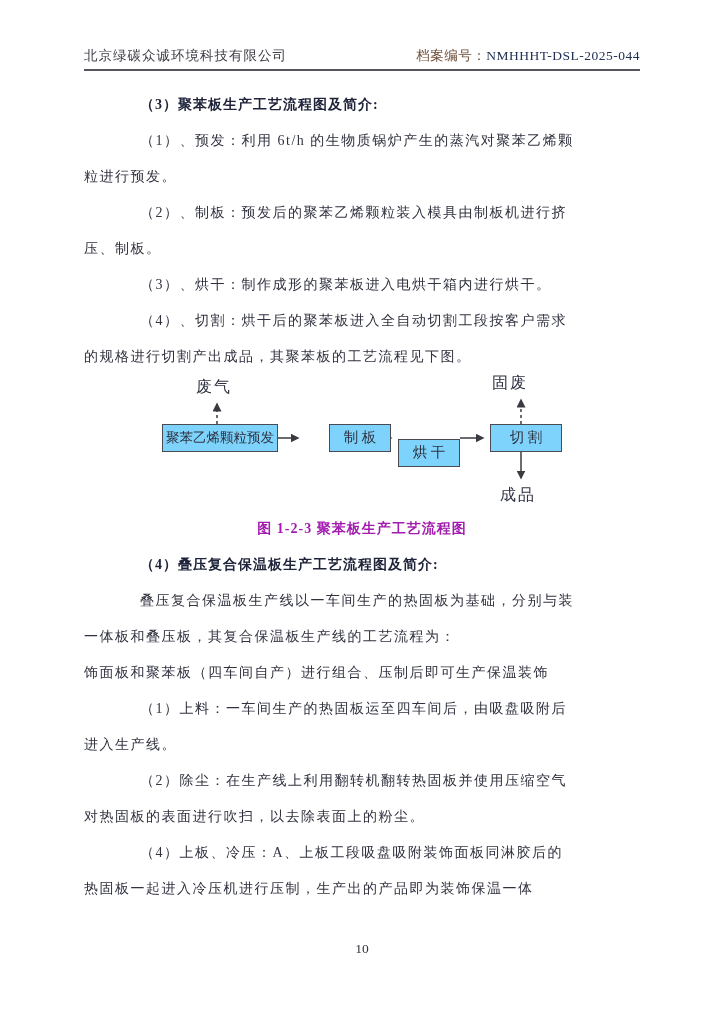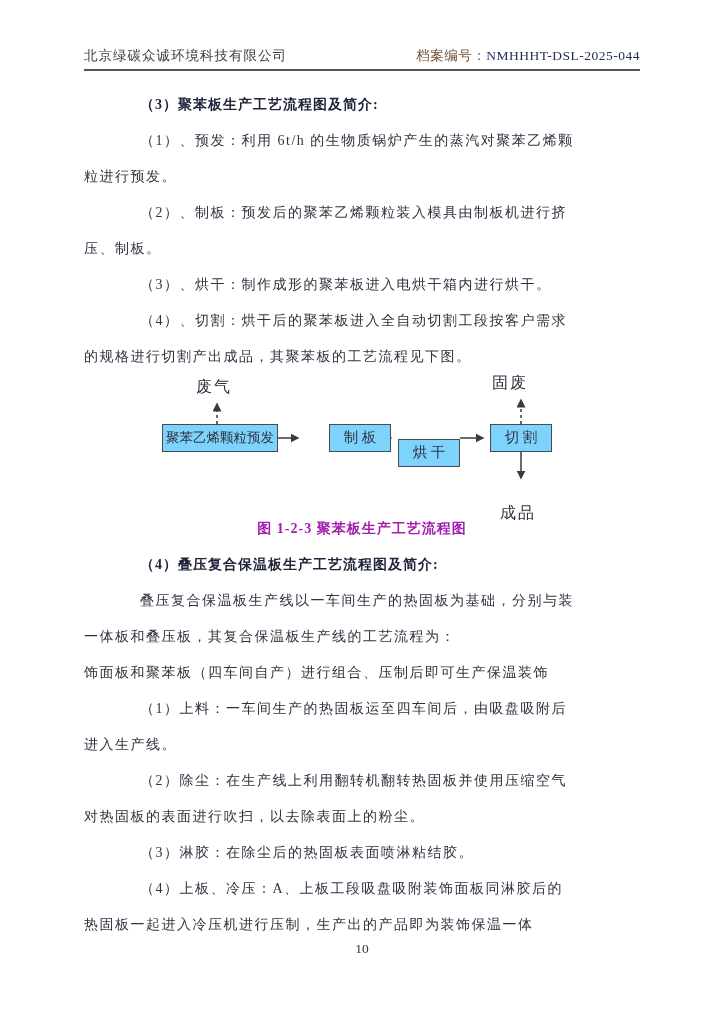--- a/index.html
+++ b/index.html
@@ -30,24 +30,24 @@
   .flowchart svg{position:absolute;left:0;top:0;}
   .fc-box{
     position:absolute;box-sizing:border-box;border:1.5px solid #4a4a52;
     text-align:center;color:#2f3240;background:#7dd3fc;
     font-size:14.5px;line-height:25px;height:28px;white-space:nowrap;
   }
   .fc-label{position:absolute;font-size:16px;color:#2f3240;letter-spacing:2px;white-space:nowrap;}
   .box-prefoam{left:78px;top:49px;width:116px;font-size:13.5px;letter-spacing:0;}
   .box-board{left:221px;top:49px;width:62px;margin-left:24px;}
   .box-dry{left:314px;top:64px;width:62px;}
-  .box-cut{left:406px;top:49px;width:62px;}
+  .box-cut{left:406px;top:49px;width:72px;}
   .lab-wastegas{left:112px;top:2px;}
   .lab-solidwaste{left:408px;top:-2px;}
-  .lab-product{left:416px;top:128px;}
+  .lab-product{left:416px;top:110px;}
   
   .footer{
     position:absolute;left:0;top:941px;width:724px;text-align:center;
     font-size:13.5px;color:#33333c;
   }
 </style>
 </head>
 <body>
 
 <div class="page">
@@ -96,21 +96,20 @@
     <div class="line caption">图 1-2-3 聚苯板生产工艺流程图</div>
 
     <div class="line indent heading">（4）叠压复合保温板生产工艺流程图及简介:</div>
     <div class="line indent">叠压复合保温板生产线以一车间生产的热固板为基础，分别与装</div>
     <div class="line">一体板和叠压板，其复合保温板生产线的工艺流程为：</div>
     <div class="line">饰面板和聚苯板（四车间自产）进行组合、压制后即可生产保温装饰</div>
     <div class="line indent">（1）上料：一车间生产的热固板运至四车间后，由吸盘吸附后</div>
     <div class="line">进入生产线。</div>
     <div class="line indent">（2）除尘：在生产线上利用翻转机翻转热固板并使用压缩空气</div>
     <div class="line">对热固板的表面进行吹扫，以去除表面上的粉尘。</div>
-    <div class="line indent">（3）淋胶：在除尘后的热固板表面喷淋粘结胶。</div>
     <div class="line indent">（4）上板、冷压：A、上板工段吸盘吸附装饰面板同淋胶后的</div>
     <div class="line">热固板一起进入冷压机进行压制，生产出的产品即为装饰保温一体</div>
 
   </div>
 
   <div class="footer">10</div>
 
 </div>
 
 </body></html>

